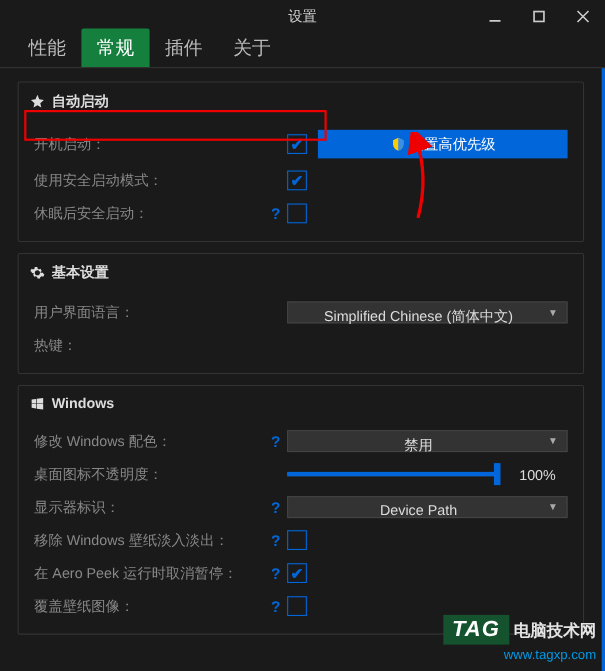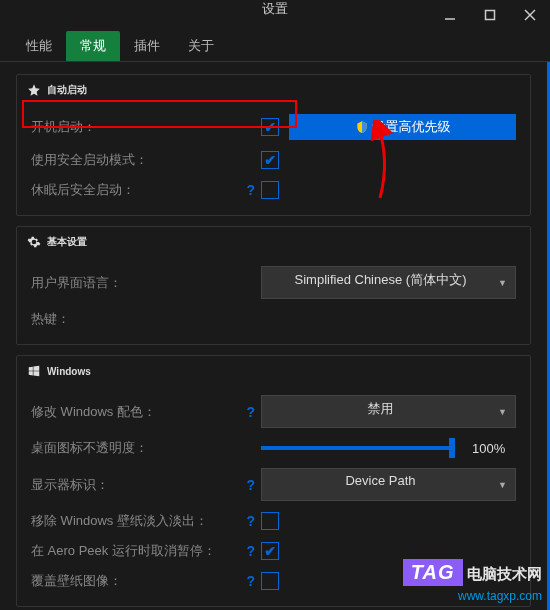--- a/index.html
+++ b/index.html
@@ -1,47 +1,47 @@
 <!DOCTYPE html>
 <html><head>
 <meta charset="utf-8">
 <style>
 * { margin: 0; padding: 0; box-sizing: border-box; font-family: "Microsoft YaHei", Arial, sans-serif; }
 body { background: #1a1a1a; width: 550px; height: 610px; overflow: hidden; position: relative; }
 .window { display: flex; flex-direction: column; height: 100%; }
-.titlebar { height: 30px; display: flex; justify-content: center; position: relative; color: #ccc; font-size: 13px; }
+.titlebar { height: 30px; display: flex; align-items: center; justify-content: center; position: relative; color: #ccc; font-size: 13px; }
 .win-controls { position: absolute; right: 0; top: 0; display: flex; }
 .win-btn { width: 40px; height: 30px; display: flex; align-items: center; justify-content: center; color: #ccc; cursor: pointer; }
 .win-btn svg { width: 12px; height: 12px; }
 .tabs { display: flex; padding: 0 12px; border-bottom: 1px solid #333; height: 32px; align-items: flex-end; }
-.tab { padding: 6px 14px; color: #bbb; font-size: 13px; cursor: pointer; text-align: right; }
+.tab { padding: 6px 14px; color: #bbb; font-size: 17px; cursor: pointer; text-align: right; }
 .tab.active { background: #15803d; color: #fff; border-radius: 2px 2px 0 0; }
 .content { flex: 1; padding: 12px 16px; overflow-y: auto; border-right: 3px solid #0066d9; }
 .section { border: 1px solid #333; border-radius: 2px; margin-bottom: 10px; padding: 0; }
-.section-header { display: flex; align-items: center; gap: 6px; padding: 8px 10px; color: #ddd; font-size: 10px; font-weight: bold; }
+.section-header { display: flex; align-items: center; gap: 6px; padding: 8px 10px; color: #ddd; font-size: 13px; font-weight: bold; }
 .section-header svg { width: 14px; height: 14px; }
 .section-body { padding: 4px 0 10px; }
 .row { display: flex; align-items: center; padding: 5px 14px; min-height: 30px; }
 .row-label { flex: 0 0 230px; color: #888; font-size: 13px; display: flex; align-items: center; gap: 6px; }
 .row-controls { flex: 1; display: flex; align-items: center; gap: 10px; }
 .help { color: #0066d9; font-size: 14px; font-weight: bold; cursor: pointer; margin-left: auto; margin-right: 6px; }
 .checkbox { width: 18px; height: 18px; border: 1px solid #0066d9; background: transparent; cursor: pointer; display: flex; align-items: center; justify-content: center; }
 .checkbox.checked::after { content: "✔"; color: #0066d9; font-size: 14px; font-weight: bold; }
 .btn { background: #0066d9; color: #fff; border: none; padding: 5px 0; font-size: 13px; cursor: pointer; display: flex; align-items: center; justify-content: center; gap: 4px; flex: 1; height: 26px; }
-.btn-dropdown { background: #333; color: #ddd; border: 1px solid #444; padding: 4px 26px 4px 10px; font-size: 13px; cursor: pointer; position: relative; text-align: center; flex: 1; height: 33px; }
+.btn-dropdown { background: #333; color: #ddd; border: 1px solid #444; padding: 4px 26px 4px 10px; font-size: 13px; cursor: pointer; position: relative; text-align: center; flex: 1; height: 20px; }
 .btn-dropdown::after { content: "▼"; position: absolute; right: 8px; top: 50%; transform: translateY(-50%); font-size: 9px; color: #aaa; }
 .highlight-box { position: absolute; border: 2px solid #e00; pointer-events: none; }
 .slider-track { flex: 1; height: 4px; background: #333; position: relative; }
 .slider-fill { position: absolute; left: 0; top: 0; height: 100%; background: #0066d9; }
 .slider-thumb { position: absolute; top: 50%; transform: translate(-50%, -50%); width: 6px; height: 20px; background: #0066d9; }
 .slider-val { color: #ddd; font-size: 13px; margin-left: 10px; width: 44px; text-align: left; }
 .shield { width: 14px; height: 14px; }
 .arrow { position: absolute; pointer-events: none; }
 .watermark { position: absolute; right: 8px; bottom: 6px; text-align: right; }
-.tag-badge { display: inline-block; background: #8b5cf6; color: #fff; font-weight: bold; font-size: 20px; padding: 2px 8px; font-style: italic; letter-spacing: 1px; }
+.tag-badge { display: inline-block; background: #14532d; color: #fff; font-weight: bold; font-size: 20px; padding: 2px 8px; font-style: italic; letter-spacing: 1px; }
 .wm-text1 { color: #e5e5e5; font-size: 15px; font-weight: bold; display: inline-block; vertical-align: middle; }
 .wm-text2 { color: #0099e5; font-size: 12px; }
 </style>
 </head>
 <body>
 
 <div class="window">
   <div class="titlebar">
     <span>设置</span>
     <div class="win-controls">

